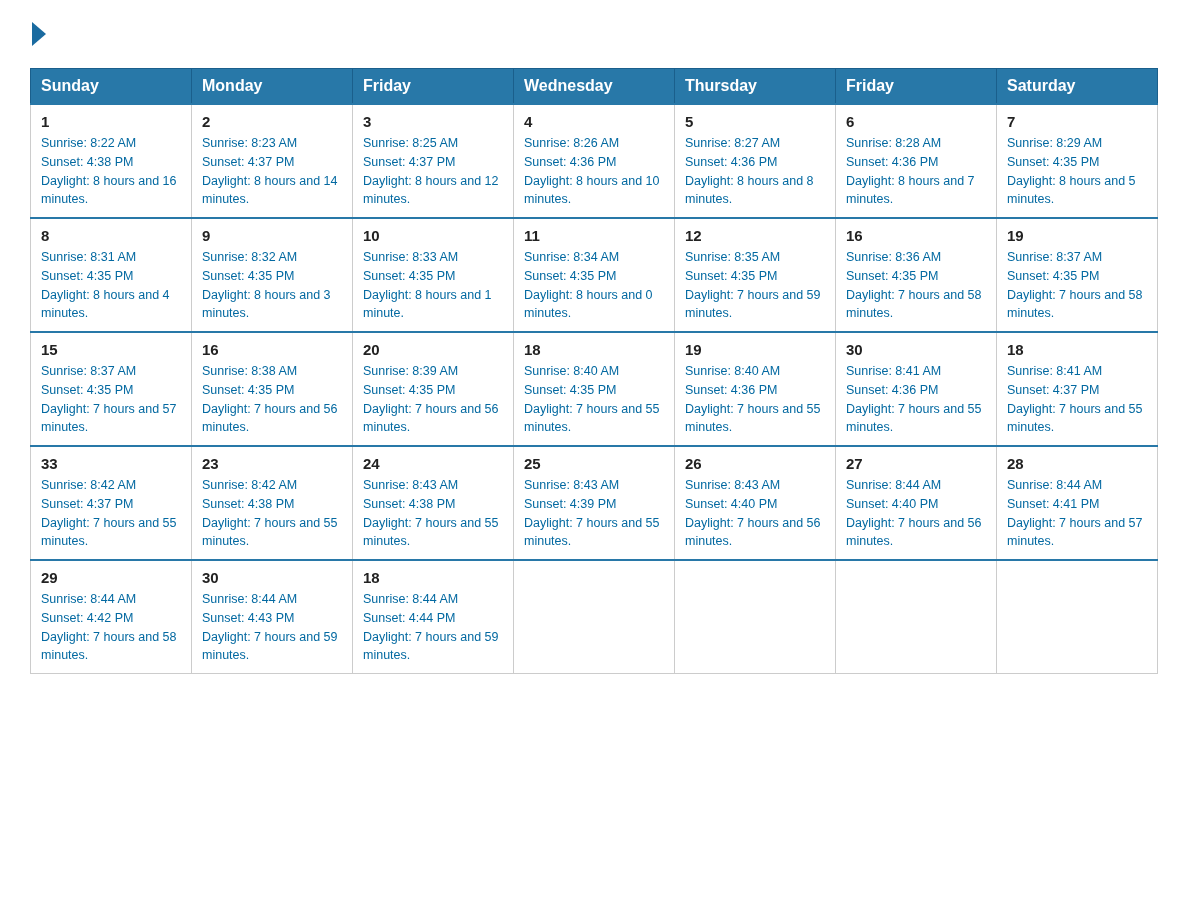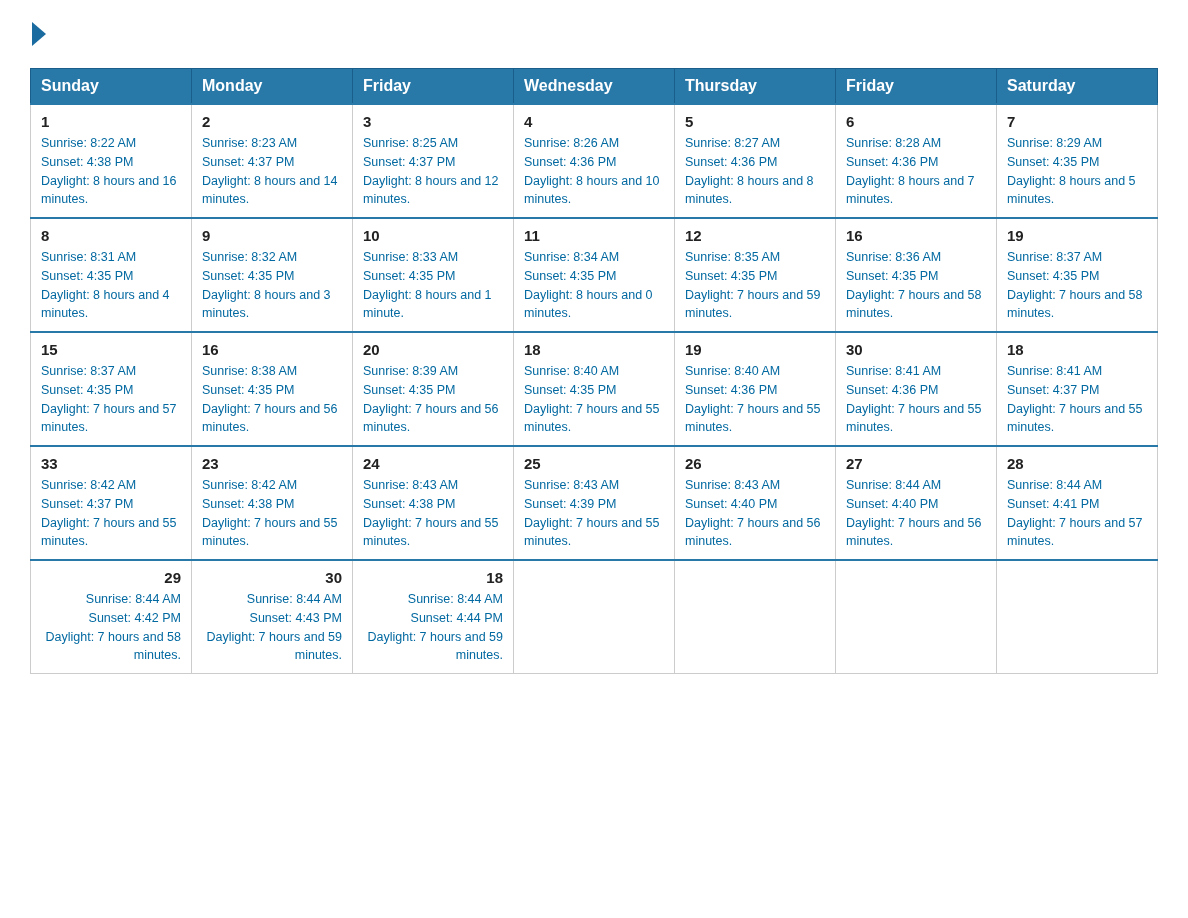--- a/index.html
+++ b/index.html
@@ -89,21 +89,20 @@
     .day-info {
       font-size: 12.5px;
       color: #0369a1;
       line-height: 1.5;
     }
     .calendar tr {
       border-bottom: 2px solid #2878a8;
     }
     .calendar tbody tr:last-child {
       border-bottom: none;
-      text-align: right;
     }
     .empty-cell {
       background: #fff;
     }
   </style>
 </head>
 <body>
 
 <div class="header">
   <div class="logo-container">

